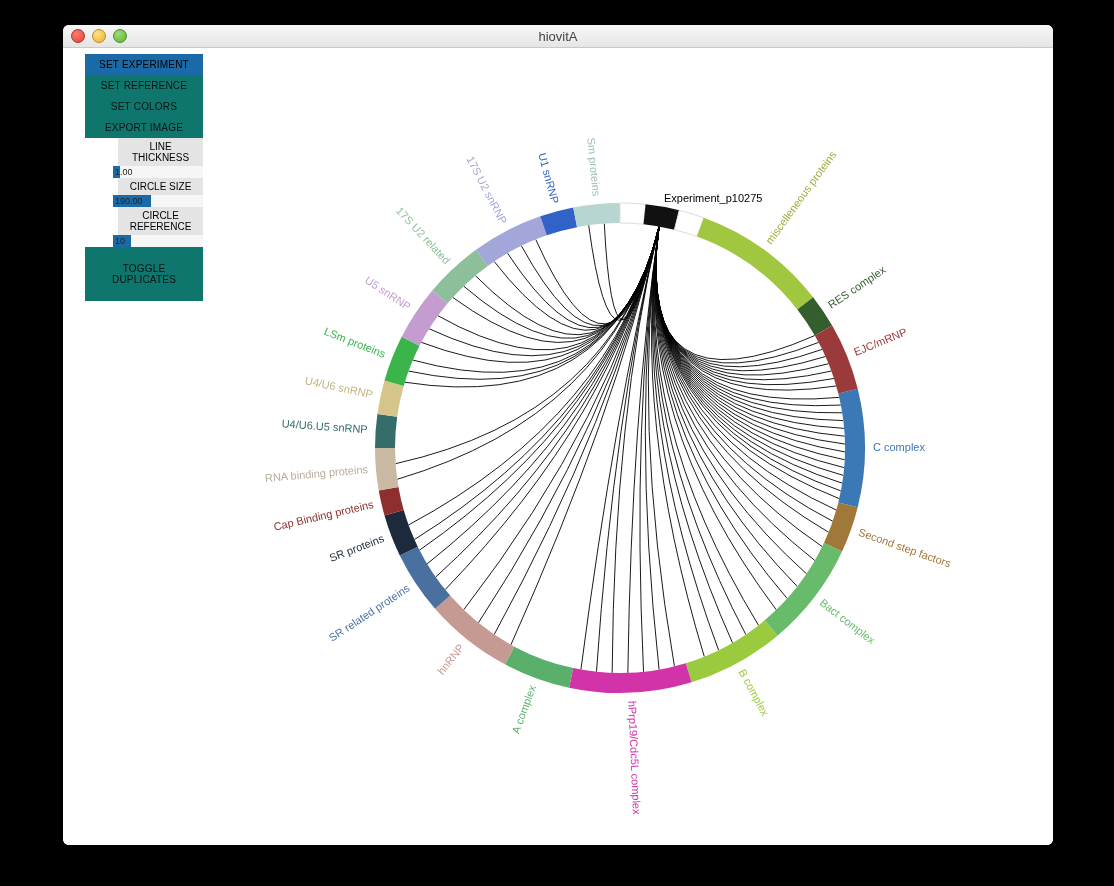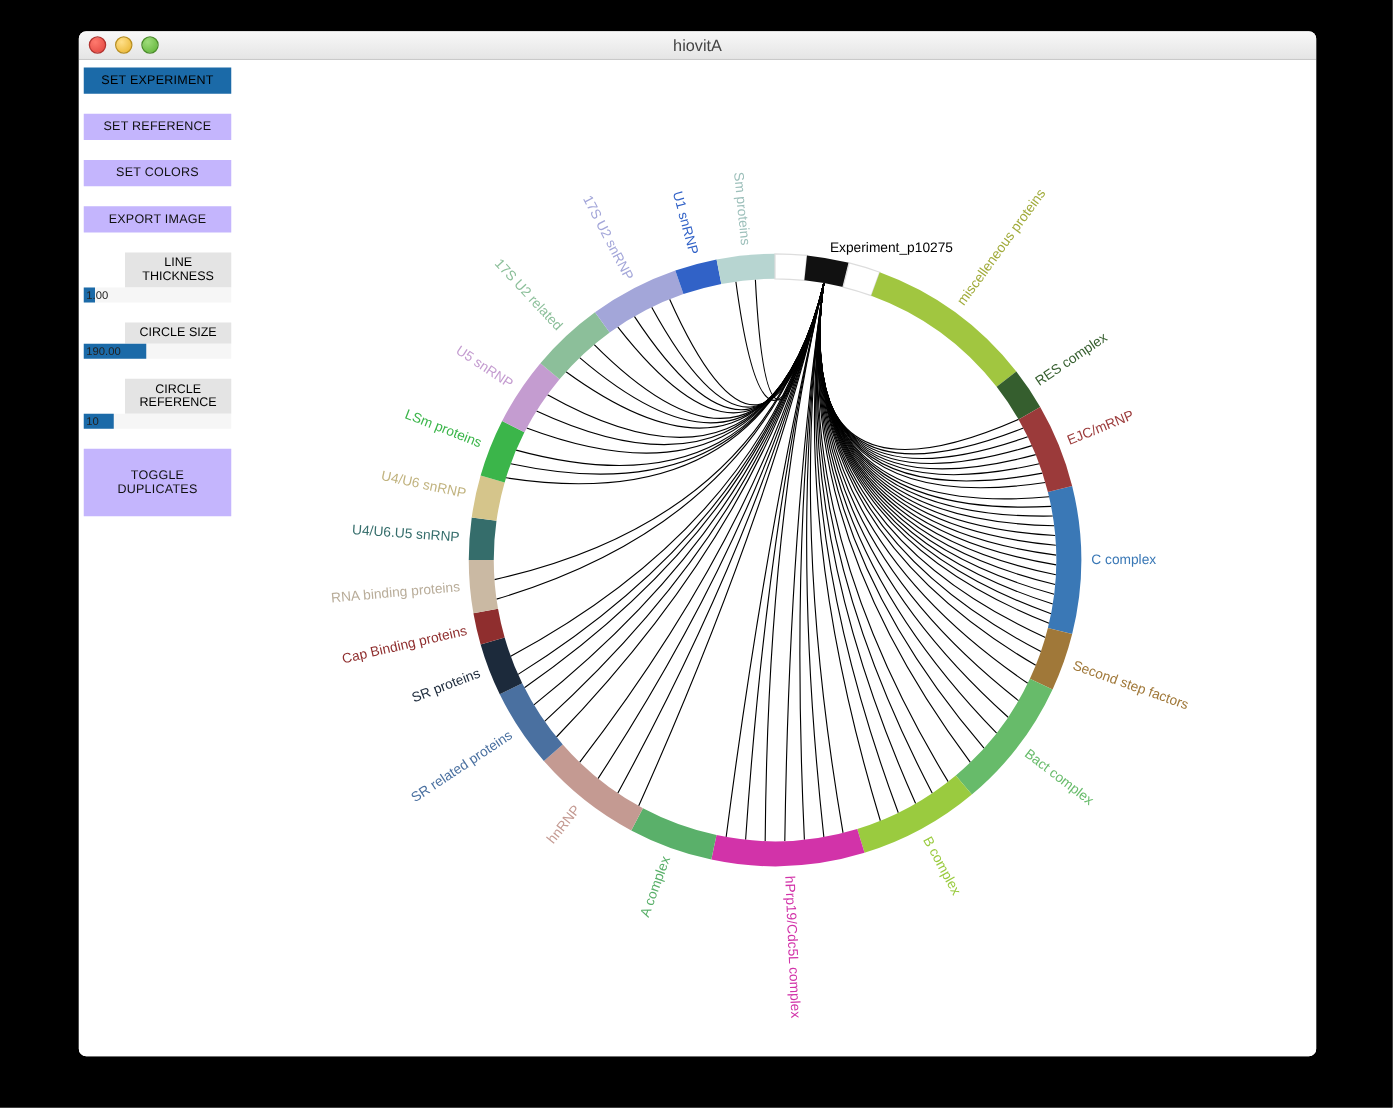--- a/index.html
+++ b/index.html
@@ -53,29 +53,29 @@
     color: #444;
   }
   .content {
     position: relative;
     width: 100%;
     height: calc(100% - 22px);
     background: #fff;
   }
   .sidebar {
     position: absolute;
-    left: 4px;
+    left: 22px;
     top: 6px;
     width: 118px;
     display: flex;
     flex-direction: column;
-    gap: 16px;
+    gap: 0;
   }
   .btn {
-    background: #c4b5fd;
+    background: #0f766e;
     color: #111;
     font-size: 10px;
     text-align: center;
     padding: 5px 3px;
     letter-spacing: 0.2px;
     cursor: pointer;
     font-family: "Arial Narrow", Arial, sans-serif;
   }
   .btn.active {
     background: #1b6aa8;
@@ -94,20 +94,21 @@
     margin-left: 33px;
   }
   .block .value {
     height: 12px;
     background: #f6f6f6;
     position: relative;
     font-size: 9px;
     color: #555;
     line-height: 12px;
     padding-left: 2px;
+    margin-left: 28px;
   }
   .block .value .bar {
     position: absolute;
     left: 0;
     top: 0;
     bottom: 0;
     background: #1b6aa8;
   }
   .block .value .txt {
     position: relative;

